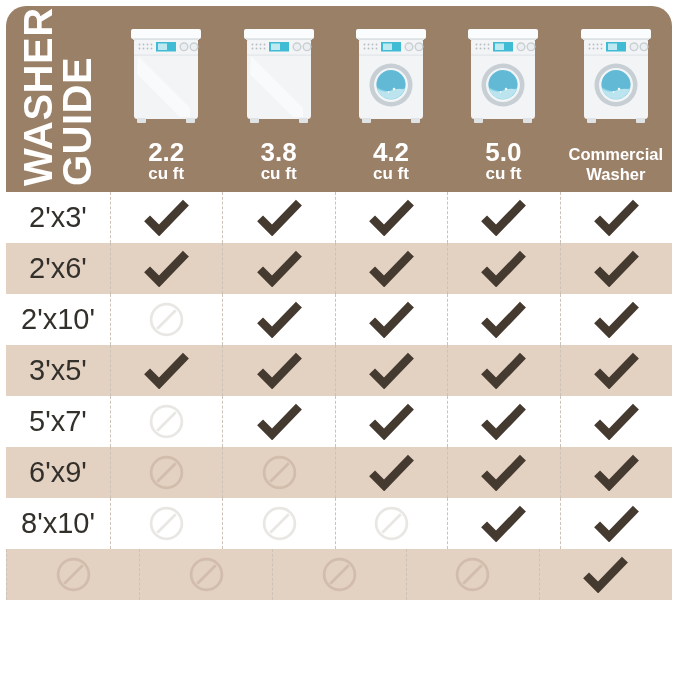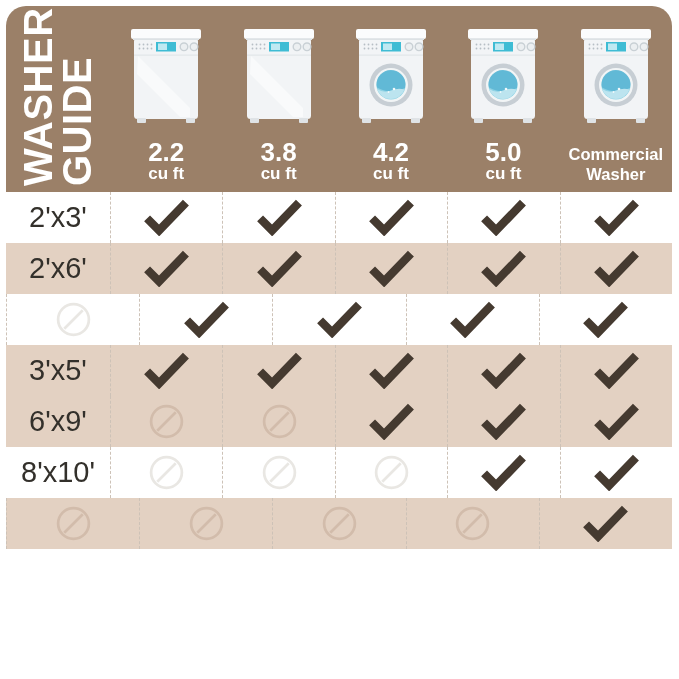--- a/index.html
+++ b/index.html
@@ -253,20 +253,21 @@
   <path class="check-path" d="M4 21 L17 34 L46 4" fill="none" stroke-width="9" stroke-linejoin="miter" stroke-linecap="butt"></path>
 </svg>
         </div>
         <div class="cell">
           <svg viewBox="0 0 50 40" width="47" height="37">
   <path class="check-path" d="M4 21 L17 34 L46 4" fill="none" stroke-width="9" stroke-linejoin="miter" stroke-linecap="butt"></path>
 </svg>
         </div>
       </div>
       <div class="row row-white">
+        <div class="row-label">2'x10'</div>
         <div class="cell">
           <svg viewBox="0 0 38 38" width="37" height="37">
   <circle class="deny-stroke" cx="19" cy="19" r="15.8" fill="none" stroke-width="2.8"></circle>
   <line class="deny-stroke" x1="9.5" y1="28.5" x2="28.5" y2="9.5" stroke-width="2.8"></line>
 </svg>
         </div>
         <div class="cell">
           <svg viewBox="0 0 50 40" width="47" height="37">
   <path class="check-path" d="M4 21 L17 34 L46 4" fill="none" stroke-width="9" stroke-linejoin="miter" stroke-linecap="butt"></path>
 </svg>
@@ -308,20 +309,49 @@
           <svg viewBox="0 0 50 40" width="47" height="37">
   <path class="check-path" d="M4 21 L17 34 L46 4" fill="none" stroke-width="9" stroke-linejoin="miter" stroke-linecap="butt"></path>
 </svg>
         </div>
         <div class="cell">
           <svg viewBox="0 0 50 40" width="47" height="37">
   <path class="check-path" d="M4 21 L17 34 L46 4" fill="none" stroke-width="9" stroke-linejoin="miter" stroke-linecap="butt"></path>
 </svg>
         </div>
       </div>
+      <div class="row row-white">
+        <div class="row-label">5'x7'</div>
+        <div class="cell">
+          <svg viewBox="0 0 38 38" width="37" height="37">
+  <circle class="deny-stroke" cx="19" cy="19" r="15.8" fill="none" stroke-width="2.8"></circle>
+  <line class="deny-stroke" x1="9.5" y1="28.5" x2="28.5" y2="9.5" stroke-width="2.8"></line>
+</svg>
+        </div>
+        <div class="cell">
+          <svg viewBox="0 0 50 40" width="47" height="37">
+  <path class="check-path" d="M4 21 L17 34 L46 4" fill="none" stroke-width="9" stroke-linejoin="miter" stroke-linecap="butt"></path>
+</svg>
+        </div>
+        <div class="cell">
+          <svg viewBox="0 0 50 40" width="47" height="37">
+  <path class="check-path" d="M4 21 L17 34 L46 4" fill="none" stroke-width="9" stroke-linejoin="miter" stroke-linecap="butt"></path>
+</svg>
+        </div>
+        <div class="cell">
+          <svg viewBox="0 0 50 40" width="47" height="37">
+  <path class="check-path" d="M4 21 L17 34 L46 4" fill="none" stroke-width="9" stroke-linejoin="miter" stroke-linecap="butt"></path>
+</svg>
+        </div>
+        <div class="cell">
+          <svg viewBox="0 0 50 40" width="47" height="37">
+  <path class="check-path" d="M4 21 L17 34 L46 4" fill="none" stroke-width="9" stroke-linejoin="miter" stroke-linecap="butt"></path>
+</svg>
+        </div>
+      </div>
       <div class="row row-tan">
         <div class="row-label">6'x9'</div>
         <div class="cell">
           <svg viewBox="0 0 38 38" width="37" height="37">
   <circle class="deny-stroke" cx="19" cy="19" r="15.8" fill="none" stroke-width="2.8"></circle>
   <line class="deny-stroke" x1="9.5" y1="28.5" x2="28.5" y2="9.5" stroke-width="2.8"></line>
 </svg>
         </div>
         <div class="cell">
           <svg viewBox="0 0 38 38" width="37" height="37">

